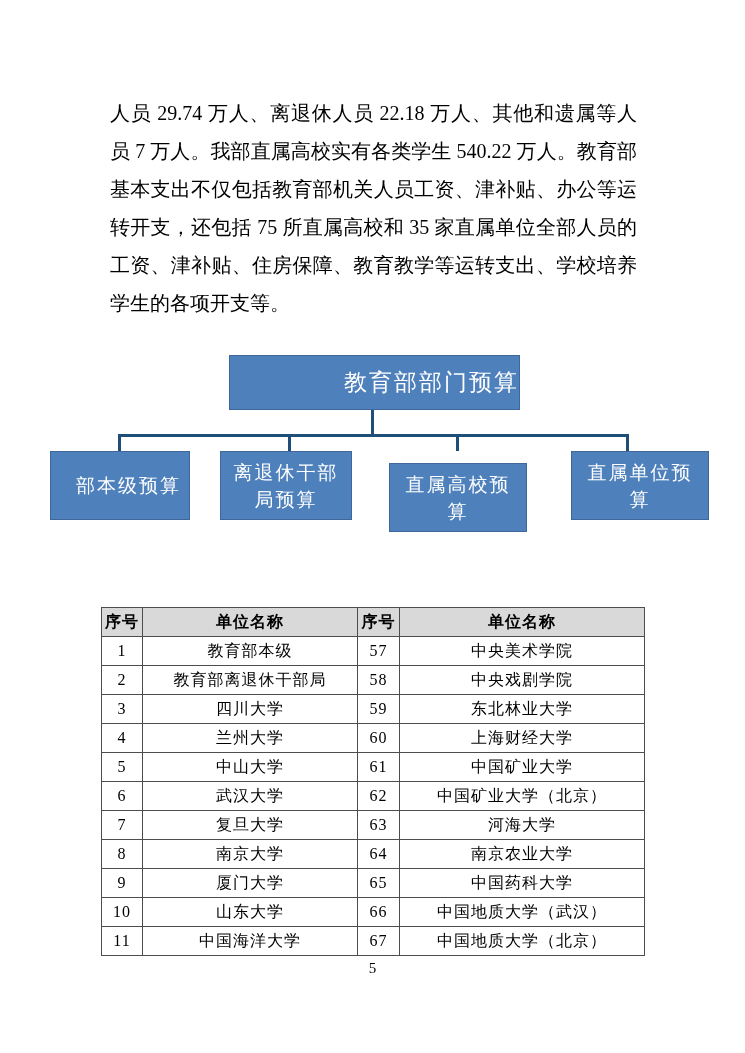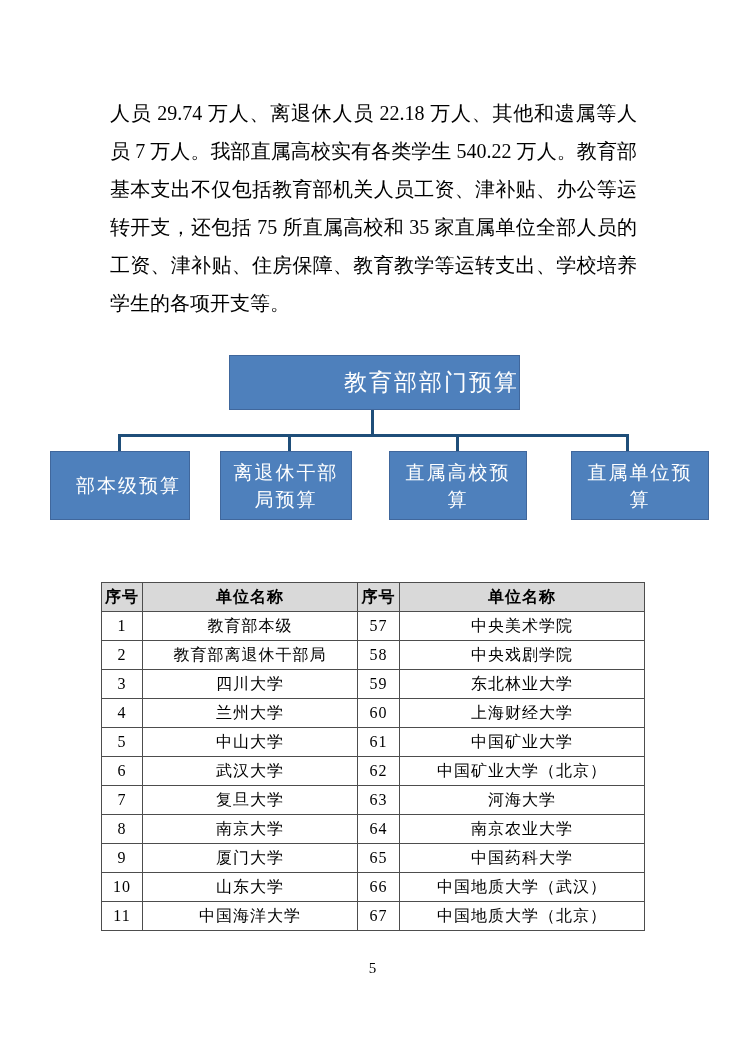--- a/index.html
+++ b/index.html
@@ -53,21 +53,21 @@
     font-size: 23px;
   }
   .box.child {
     top: 451px; height: 69px;
     font-size: 19px;
     line-height: 27px;
     padding: 0 8px;
   }
   .box.c1 { left: 50px;  width: 140px; }
   .box.c2 { left: 220px; width: 132px; }
-  .box.c3 { left: 389px; width: 138px; }
+  .box.c3 { left: 389px; width: 138px; margin-top: 12px; }
   .box.c4 { left: 559px; width: 138px; margin-left: 12px; }
 
   .conn {
     position: absolute;
     background: var(--connector, #1f4e79);
   }
   .conn.stem  { left: 371px; top: 410px; width: 3px;  height: 26px; }
   .conn.hline { left: 118px; top: 434px; width: 511px; height: 3px; }
   .conn.drop  { top: 434px; width: 3px; height: 17px; }
   .conn.d1 { left: 118px; }
@@ -83,21 +83,21 @@
     width: 543px;
     text-align: center;
     font-size: 20px;
     line-height: 28px;
   }
 
   
   table.units {
     position: absolute;
     left: 101px;
-    top: 582px;
+    top: 607px;
     width: 543px;
     border-collapse: collapse;
     table-layout: fixed;
     border-radius: 24px;
   }
   table.units th,
   table.units td {
     border: 1px solid var(--table-border, #4d4d4d);
     text-align: center;
     vertical-align: middle;

